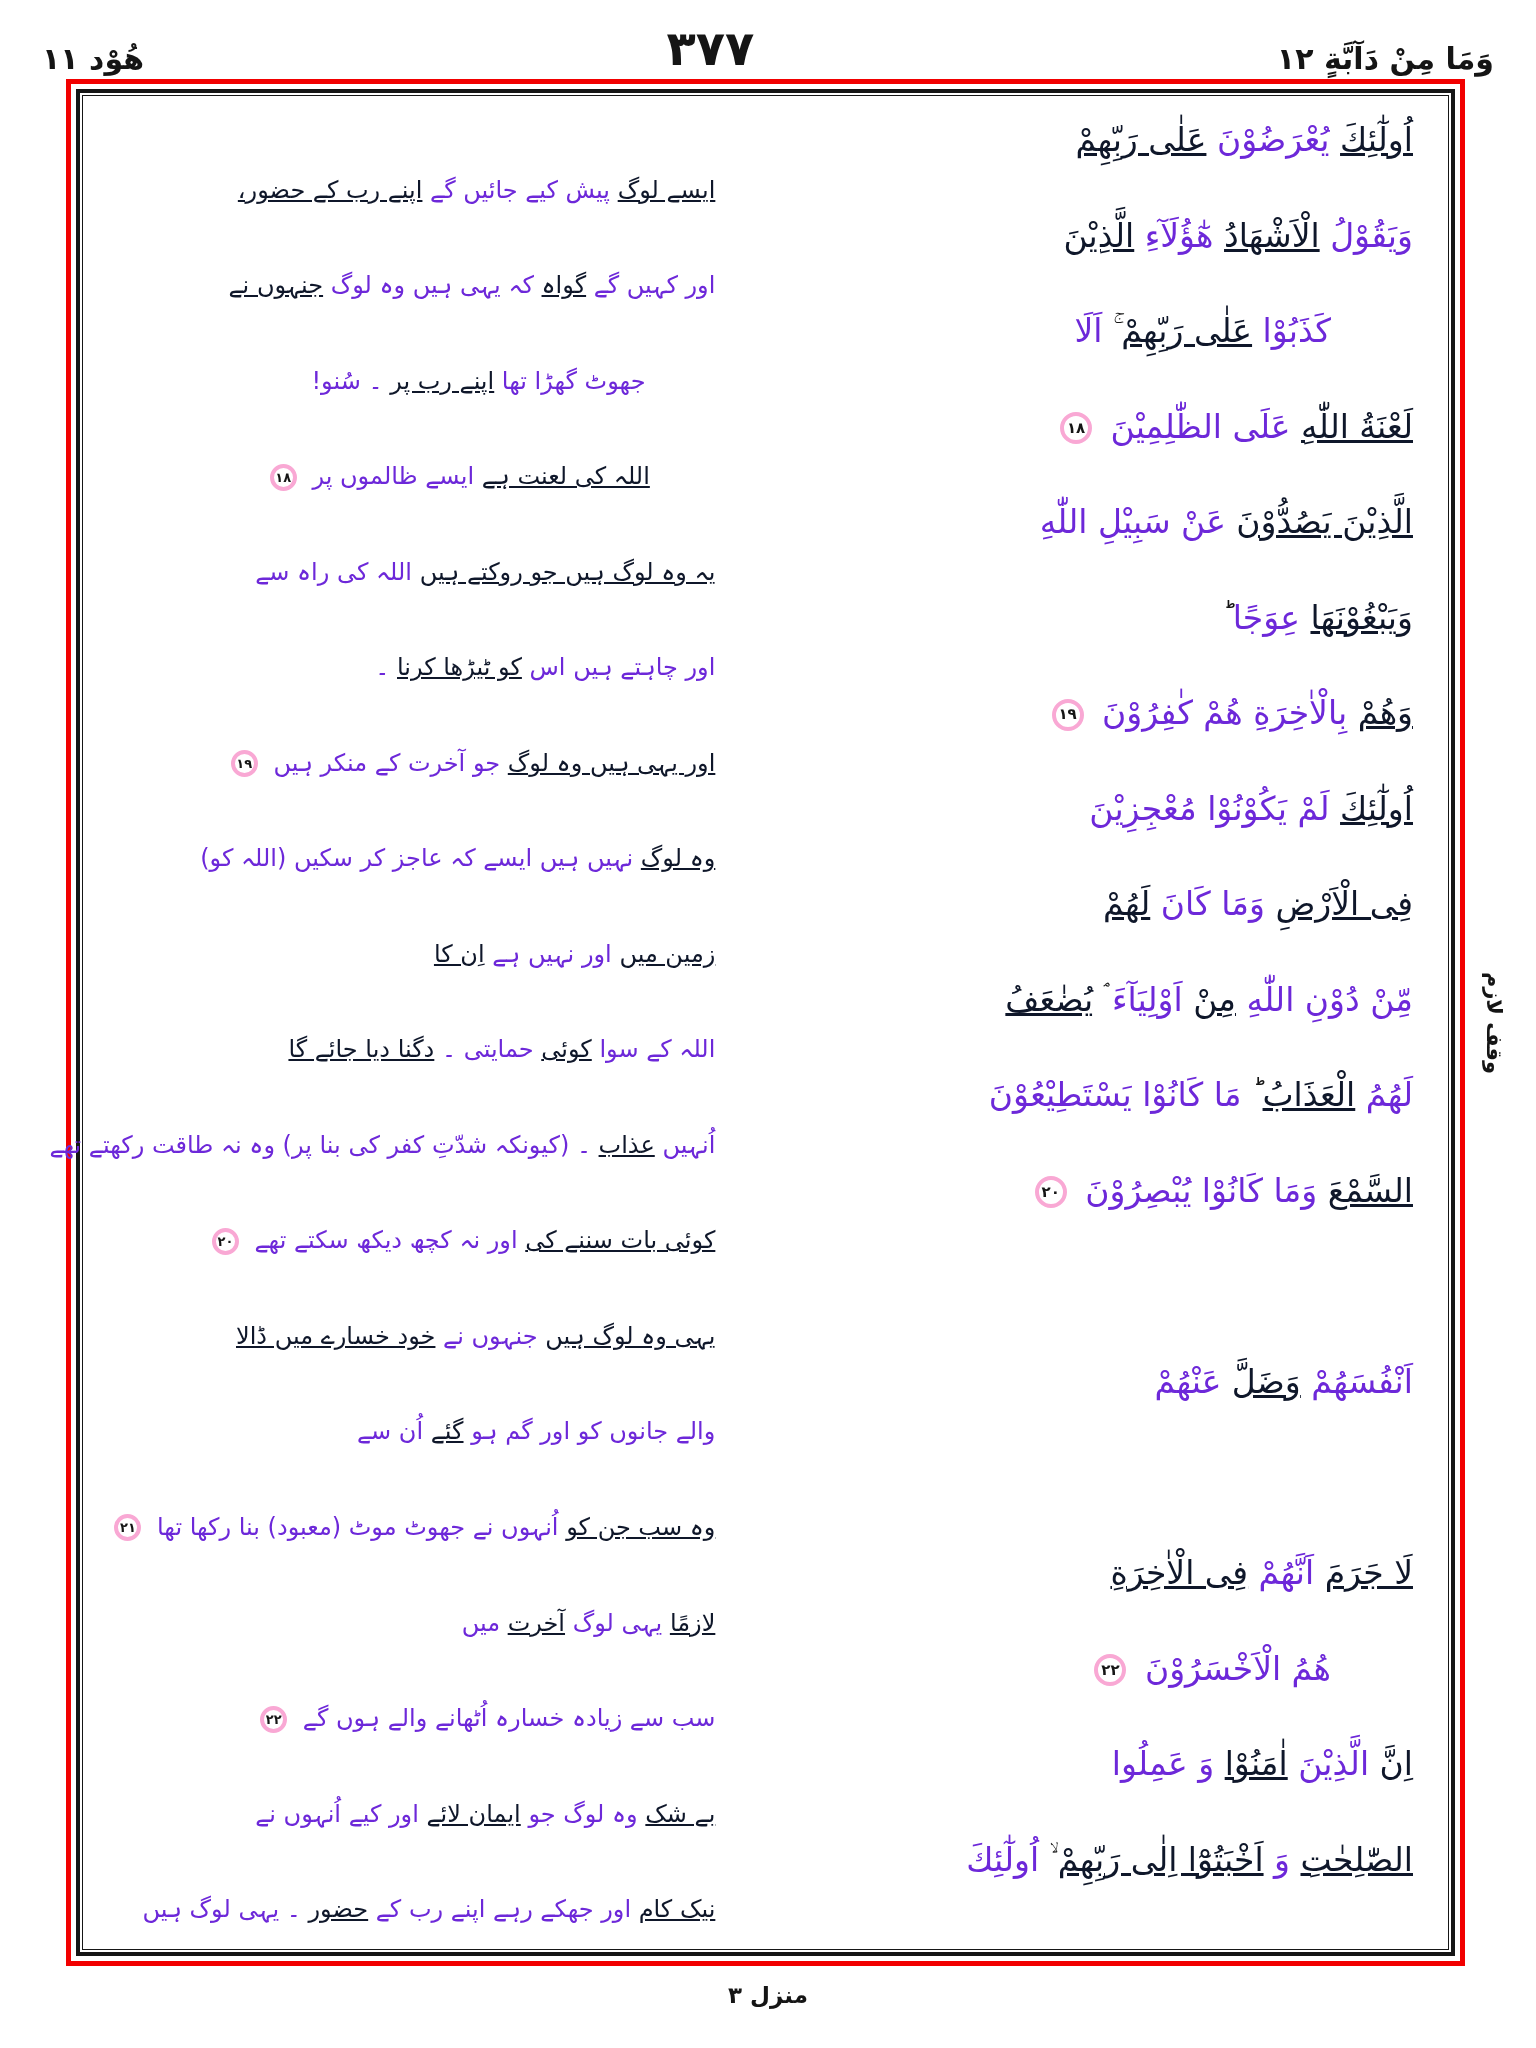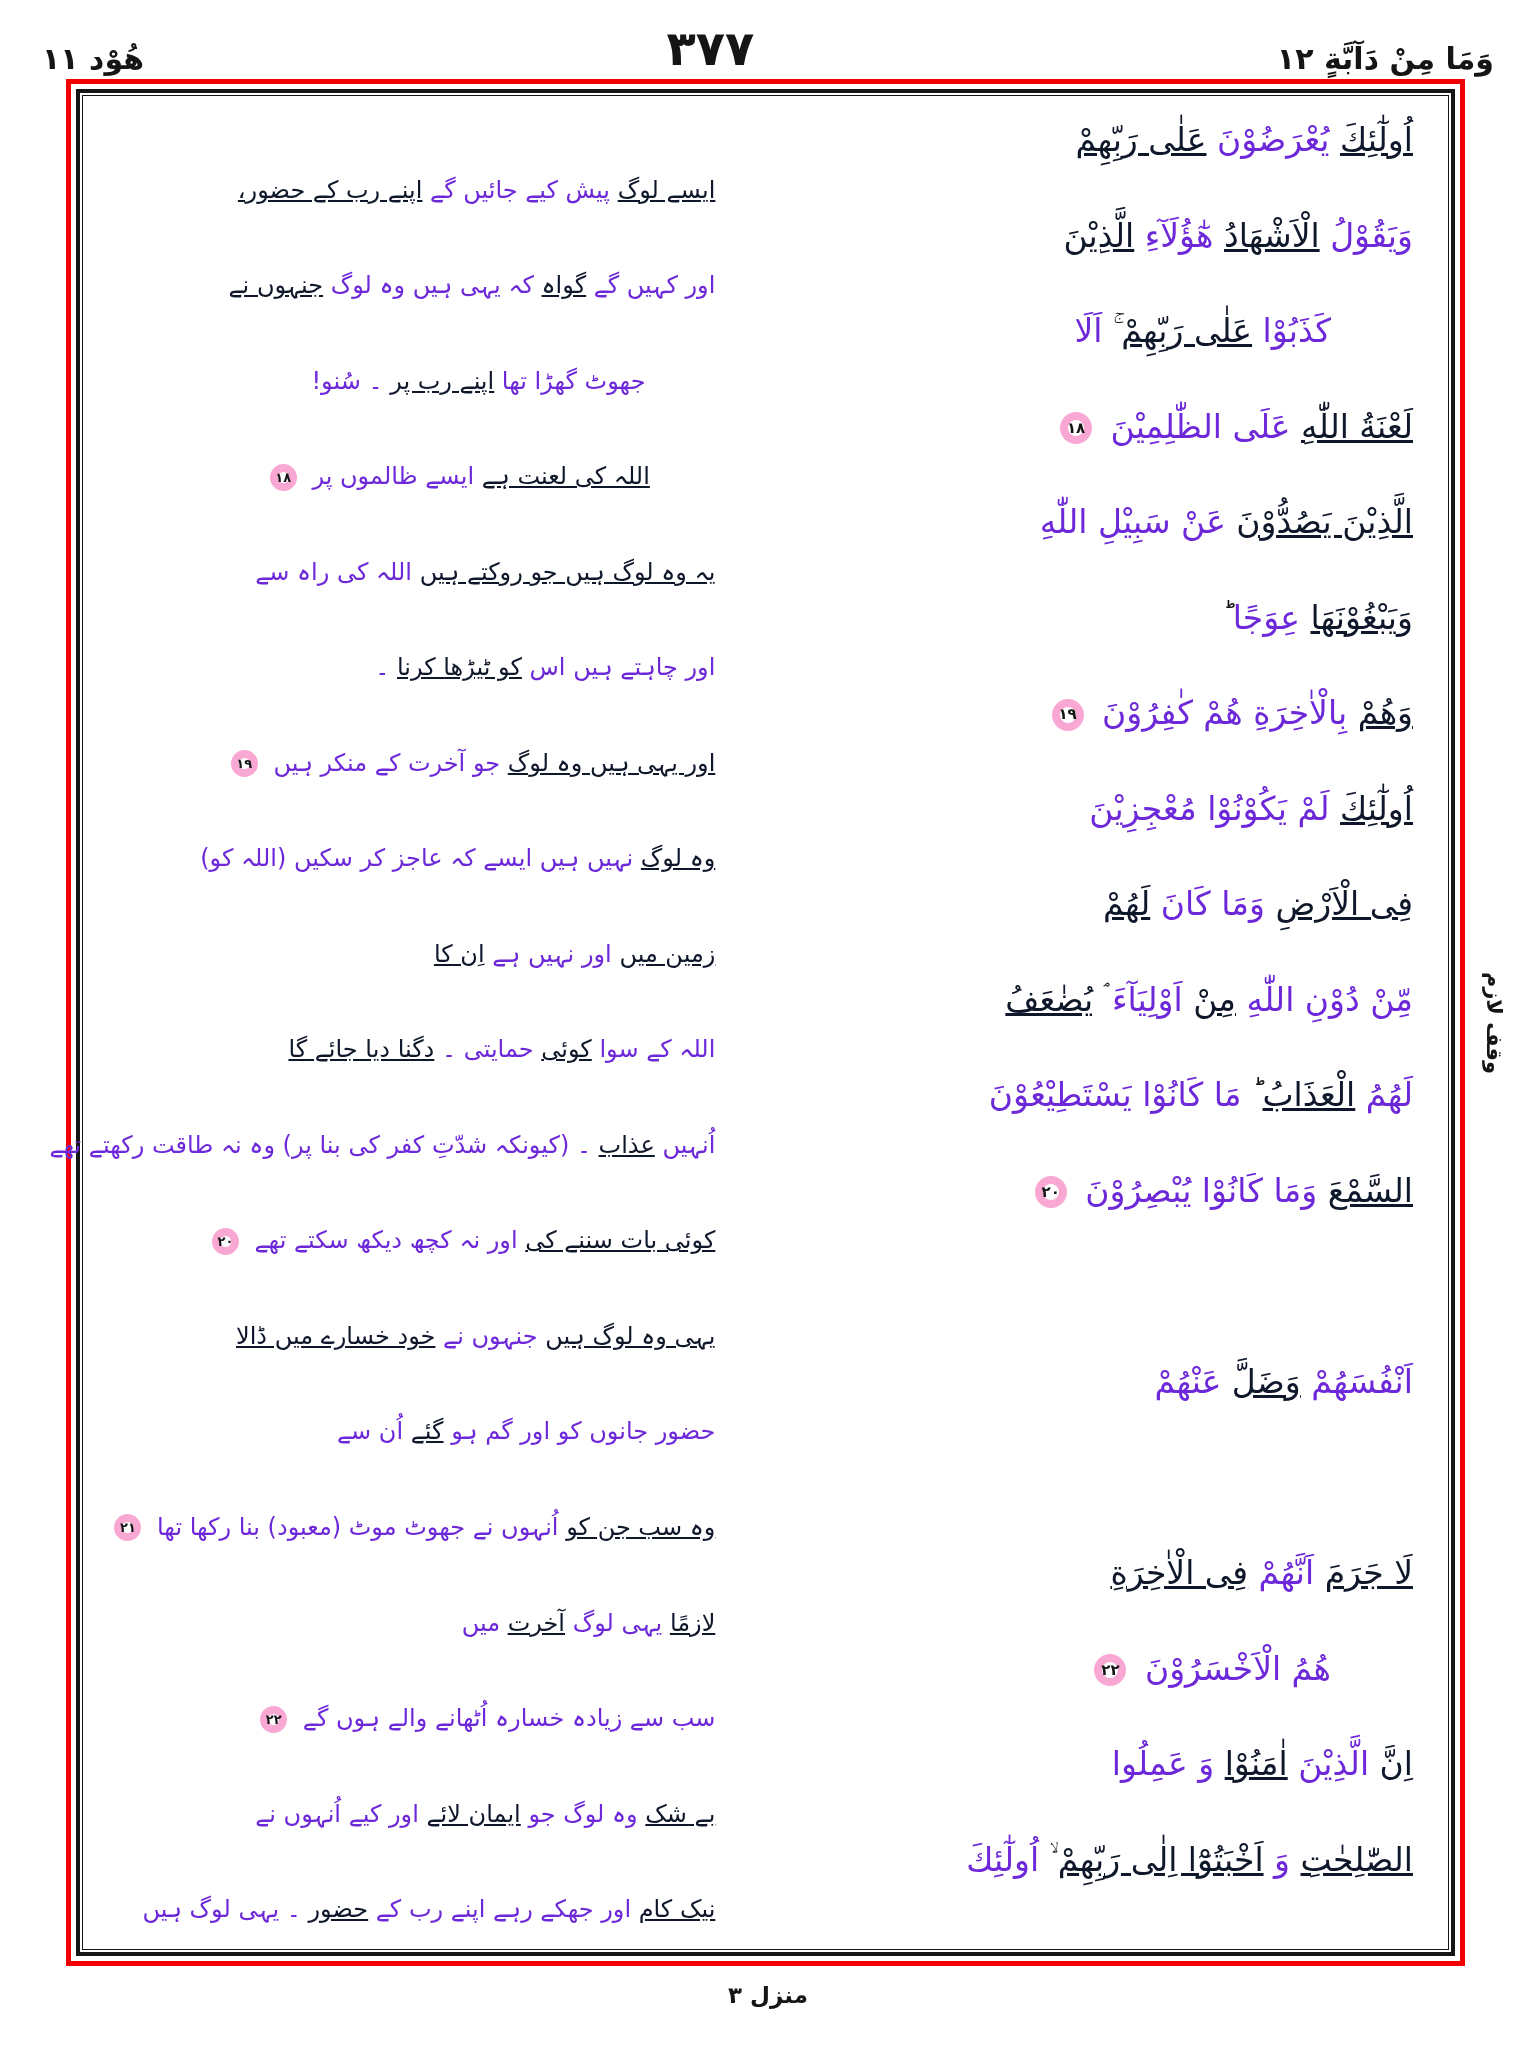--- a/index.html
+++ b/index.html
@@ -23,21 +23,21 @@
   .row { flex:1 1 0; display:flex; direction:ltr; min-height:0; }
   .urdu-cell   { width:46.5%; direction:rtl; text-align:right; align-self:flex-end;
                  font-size:24px; line-height:1.25; white-space:nowrap; padding-bottom:10px; }
   .arabic-cell { width:53.5%; direction:rtl; text-align:right; align-self:flex-start;
                  font-size:33px; line-height:1.25; white-space:nowrap; padding-right:8px; }
 
   .seg-r { color:#0f172a;text-decoration:underline; }
   .seg-b { color:#6d28d9; }
 
   .verse-badge { display:inline-flex; align-items:center; justify-content:center;
-                 width:32px; height:32px; border:8px solid #f9a8d4; border-radius:50%;
+                 width:32px; height:32px; border:4px solid #f9a8d4; border-radius:50%;
                  font-size:15px; line-height:1; margin:0 8px; vertical-align:middle;
                  color:#151515; font-weight:bold; }
   .urdu-cell .verse-badge { width:27px; height:27px; font-size:13px; }
 
   
   .row:nth-child(3) .arabic-cell,
   .row:nth-child(17) .arabic-cell { padding-right:90px; }
   .row:nth-child(3) .urdu-cell,
   .row:nth-child(4) .urdu-cell   { padding-left:0; padding-right:0; margin-right:140px; }
 
@@ -106,21 +106,21 @@
         <div class="arabic-cell"><span class="seg-b">لَهُمُ</span> <span class="seg-r">الْعَذَابُ</span> <span class="seg-b">ؕ</span> <span class="seg-b">مَا كَانُوْا يَسْتَطِيْعُوْنَ</span> </div>
       </div>
       <div class="row">
         <div class="urdu-cell"><span class="seg-r">کوئی بات سننے کی</span> <span class="seg-b">اور نہ کچھ دیکھ سکتے تھے</span> <span class="verse-badge">۲۰</span> </div>
         <div class="arabic-cell"><span class="seg-r">السَّمْعَ</span> <span class="seg-b">وَمَا كَانُوْا يُبْصِرُوْنَ</span> <span class="verse-badge">٢٠</span> </div>
       </div>
       <div class="row">
         <div class="urdu-cell"><span class="seg-r">یہی وہ لوگ ہیں</span> <span class="seg-b">جنہوں نے</span> <span class="seg-r">خود خسارے میں ڈالا</span> </div>
       </div>
       <div class="row">
-        <div class="urdu-cell"><span class="seg-b">حضور جانوں کو اور گم ہو</span> <span class="seg-r">گئے</span> <span class="seg-b">اُن سے</span> </div>
+        <div class="urdu-cell"><span class="seg-b">والے جانوں کو اور گم ہو</span> <span class="seg-r">گئے</span> <span class="seg-b">اُن سے</span> </div>
         <div class="arabic-cell"><span class="seg-b">اَنْفُسَهُمْ</span> <span class="seg-r">وَضَلَّ</span> <span class="seg-b">عَنْهُمْ</span> </div>
       </div>
       <div class="row">
         <div class="urdu-cell"><span class="seg-r">وہ سب جن کو</span> <span class="seg-b">اُنہوں نے جھوٹ موٹ (معبود) بنا رکھا تھا</span> <span class="verse-badge">۲۱</span> </div>
       </div>
       <div class="row">
         <div class="urdu-cell"><span class="seg-r">لازمًا</span> <span class="seg-b">یہی لوگ</span> <span class="seg-r">آخرت</span> <span class="seg-b">میں</span> </div>
         <div class="arabic-cell"><span class="seg-r">لَا جَرَمَ</span> <span class="seg-b">اَنَّهُمْ</span> <span class="seg-r">فِى الْاٰخِرَةِ</span> </div>
       </div>
       <div class="row">

